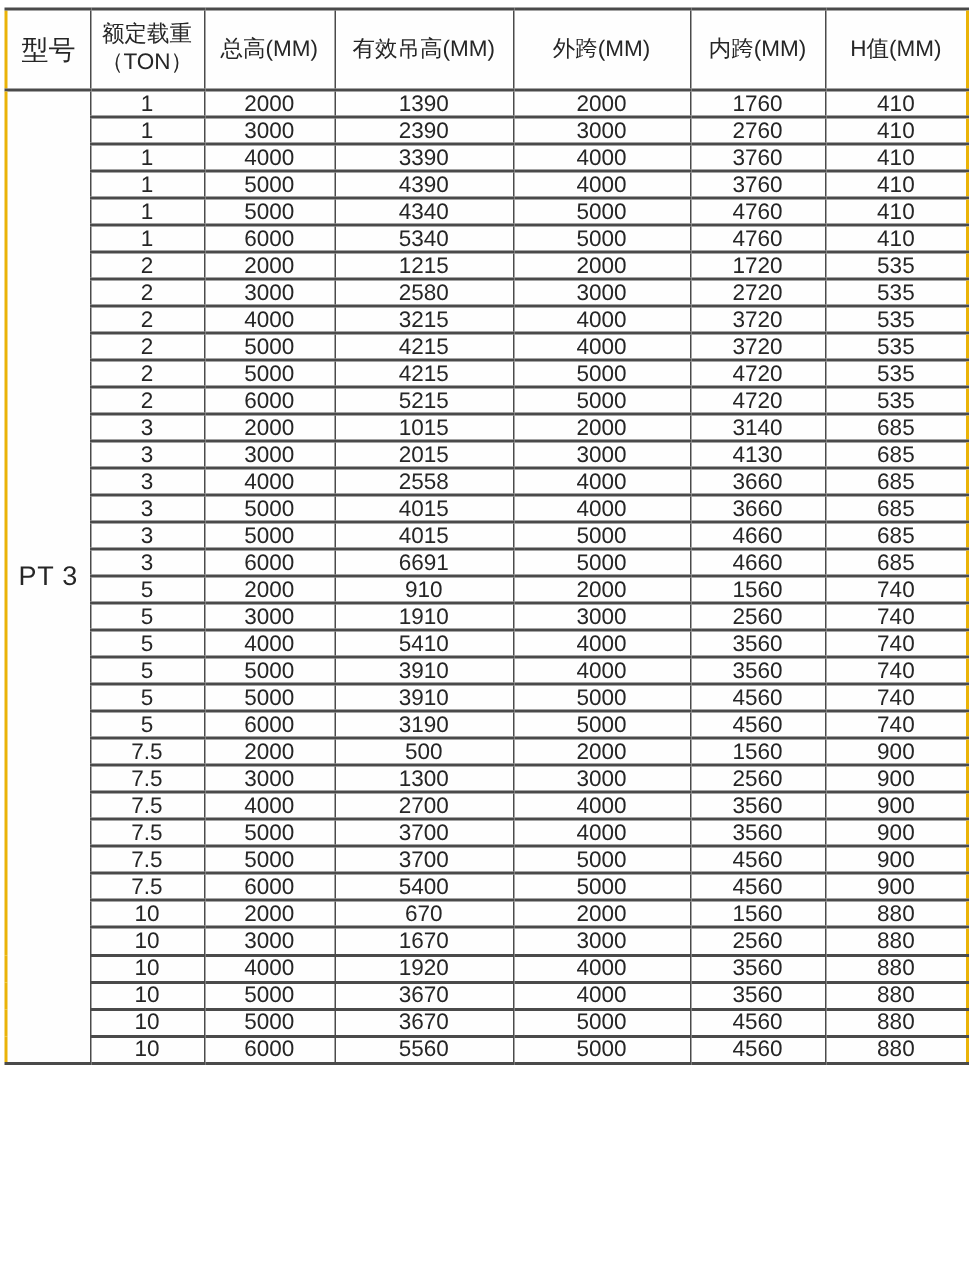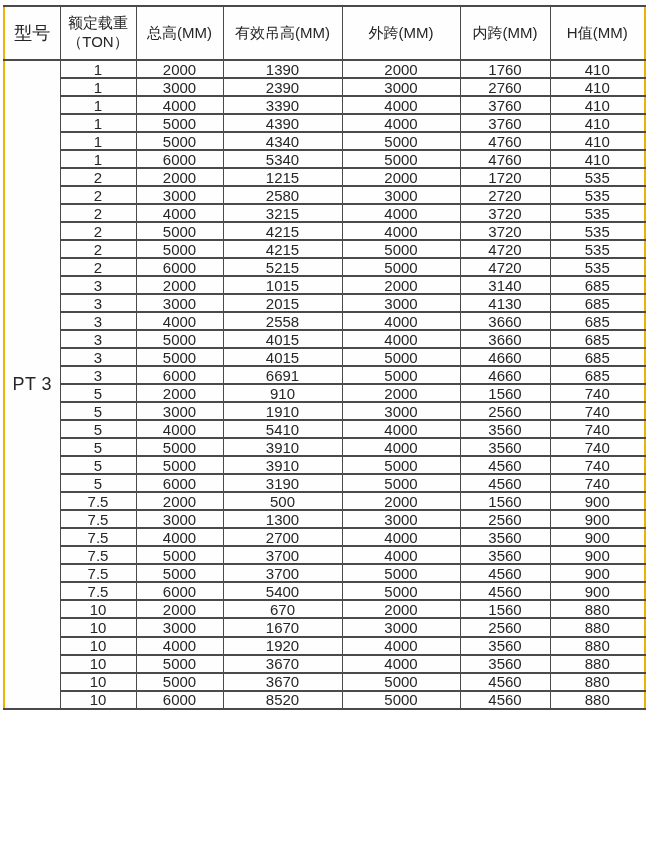--- a/index.html
+++ b/index.html
@@ -357,20 +357,20 @@
           <td class="data-cell">10</td>
           <td class="data-cell">5000</td>
           <td class="data-cell">3670</td>
           <td class="data-cell">5000</td>
           <td class="data-cell">4560</td>
           <td class="data-cell">880</td>
         </tr>
         <tr>
           <td class="data-cell">10</td>
           <td class="data-cell">6000</td>
-          <td class="data-cell">8520</td>
+          <td class="data-cell">5560</td>
           <td class="data-cell">5000</td>
           <td class="data-cell">4560</td>
           <td class="data-cell">880</td>
         </tr>
       </tbody>
   </table>
 </div>
 
 </body></html>

